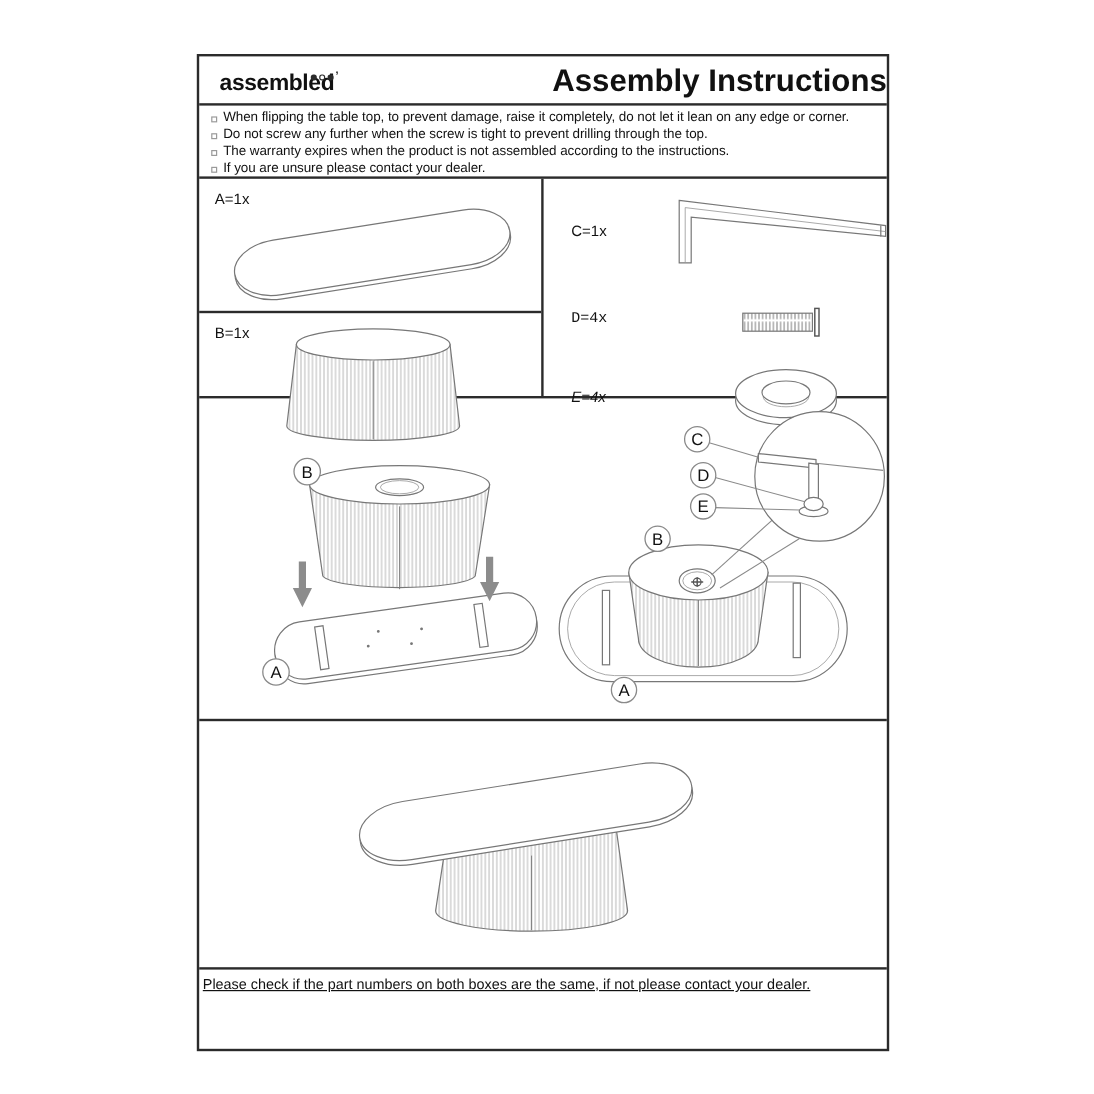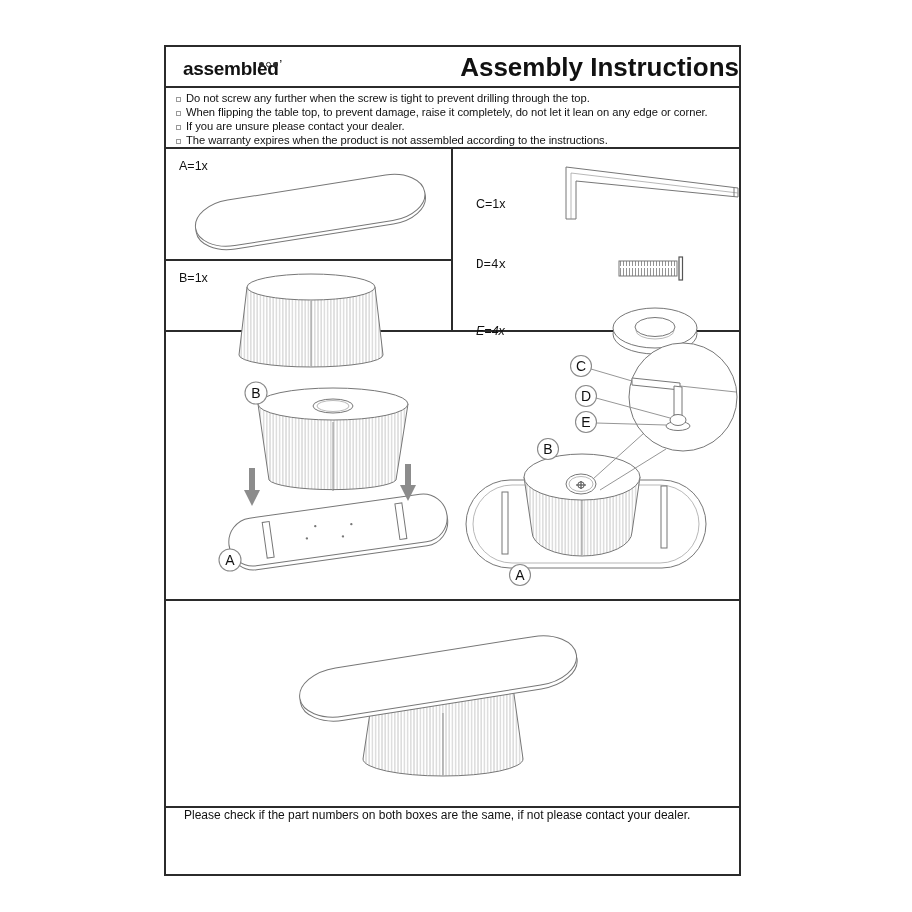--- a/index.html
+++ b/index.html
@@ -26,29 +26,29 @@
 
   
   .parts{height:183px;border-bottom:2px solid #2b2b2b;display:flex;}
   .parts-left{width:287px;border-right:2px solid #2b2b2b;display:flex;flex-direction:column;box-sizing:border-box;}
   .part-box-a{height:112px;border-bottom:2px solid #2b2b2b;position:relative;box-sizing:border-box;}
   .part-box-b{flex:1;position:relative;}
   .parts-right{flex:1;position:relative;}
   .part-label{position:absolute;font-size:12.5px;}
   .lab-a{left:13px;top:10px;}
   .lab-b{left:13px;top:10px;}
-  .lab-c{left:23px;top:37px;margin-top:11px;}
+  .lab-c{left:23px;top:37px;}
   .lab-d{left:23px;top:109px;font-family:Liberation Mono, monospace;}
   .lab-e{left:23px;top:175px;font-style:italic;}
   .abs{position:absolute;}
 
   
   .assembly{height:269px;border-bottom:2px solid #2b2b2b;position:relative;}
   .final{height:207px;border-bottom:2px solid #2b2b2b;position:relative;}
-  .footer{height:24px;display:flex;align-items:flex-start;padding-left:18px;font-size:12px;}
+  .footer{height:24px;display:flex;align-items:center;padding-left:3px;font-size:12px;text-decoration:underline;}
 
   svg{display:block;}
   svg text{font-family:"Liberation Sans",sans-serif;font-size:14px;fill:#111;text-anchor:middle;}
   .ln{stroke:#777;fill:#fff;stroke-width:1;}
   .ln2{stroke:#999;fill:none;stroke-width:0.7;}
   .leader{stroke:#8a8a8a;stroke-width:0.9;fill:none;}
   .labcirc{fill:#fff;stroke:#8a8a8a;stroke-width:1.1;}
 </style>
 </head>
 <body>
@@ -62,24 +62,24 @@
           <i></i>
           <i class="ring"></i>
           <i></i>
         </span>
     </div>
     <div class="title">Assembly Instructions</div>
   </div>
 
   <div class="row notes">
     <ul>
+      <li>When flipping the table top, to prevent damage, raise it completely, do not let it lean on any edge or corner.</li>
       <li>Do not screw any further when the screw is tight to prevent drilling through the top.</li>
-      <li>When flipping the table top, to prevent damage, raise it completely, do not let it lean on any edge or corner.</li>
+      <li>The warranty expires when the product is not assembled according to the instructions.</li>
       <li>If you are unsure please contact your dealer.</li>
-      <li>The warranty expires when the product is not assembled according to the instructions.</li>
     </ul>
   </div>
 
   <div class="row parts">
     <div class="parts-left">
 
       <div class="part-box-a">
         <span class="part-label lab-a">A=1x</span>
         <svg class="abs" style="left:0;top:0" width="285" height="108" viewBox="0 0 285 108">
           <g transform="rotate(-9 146 60)">

